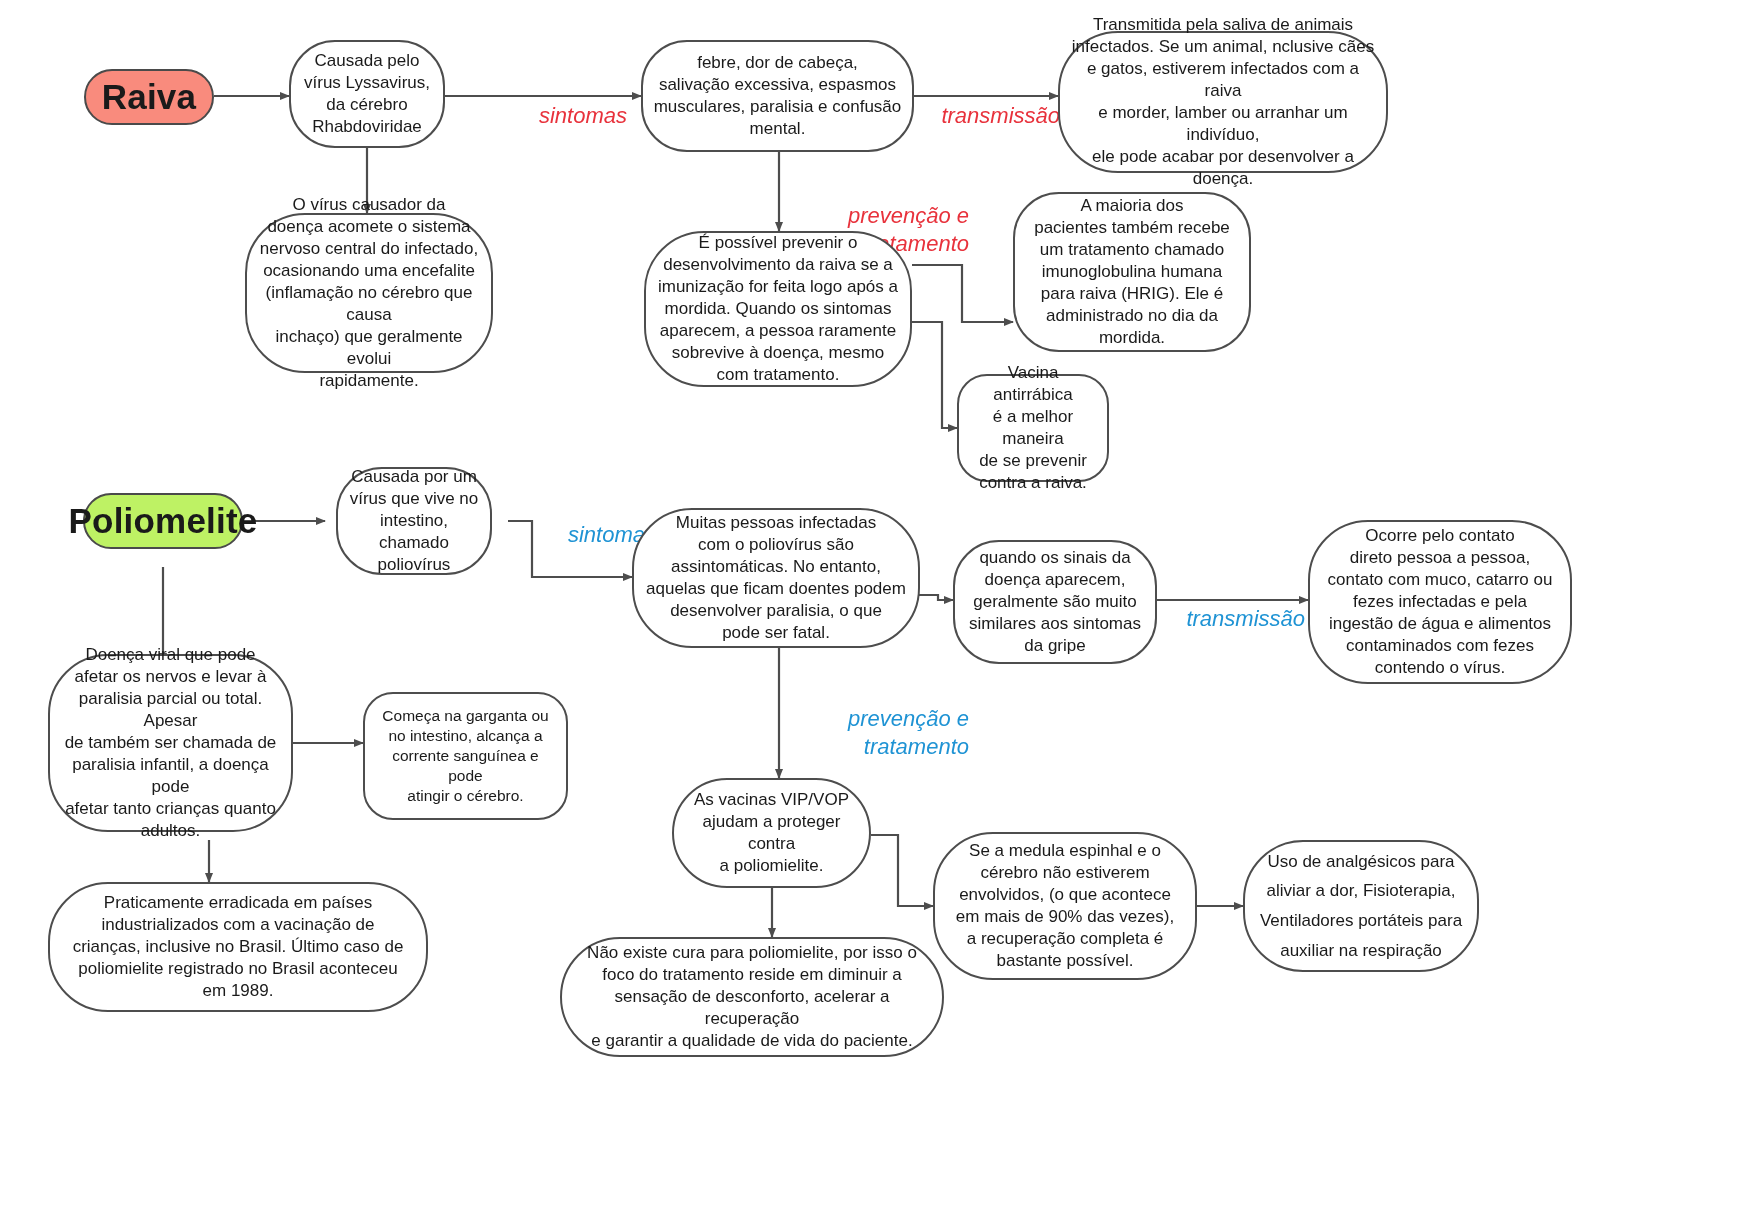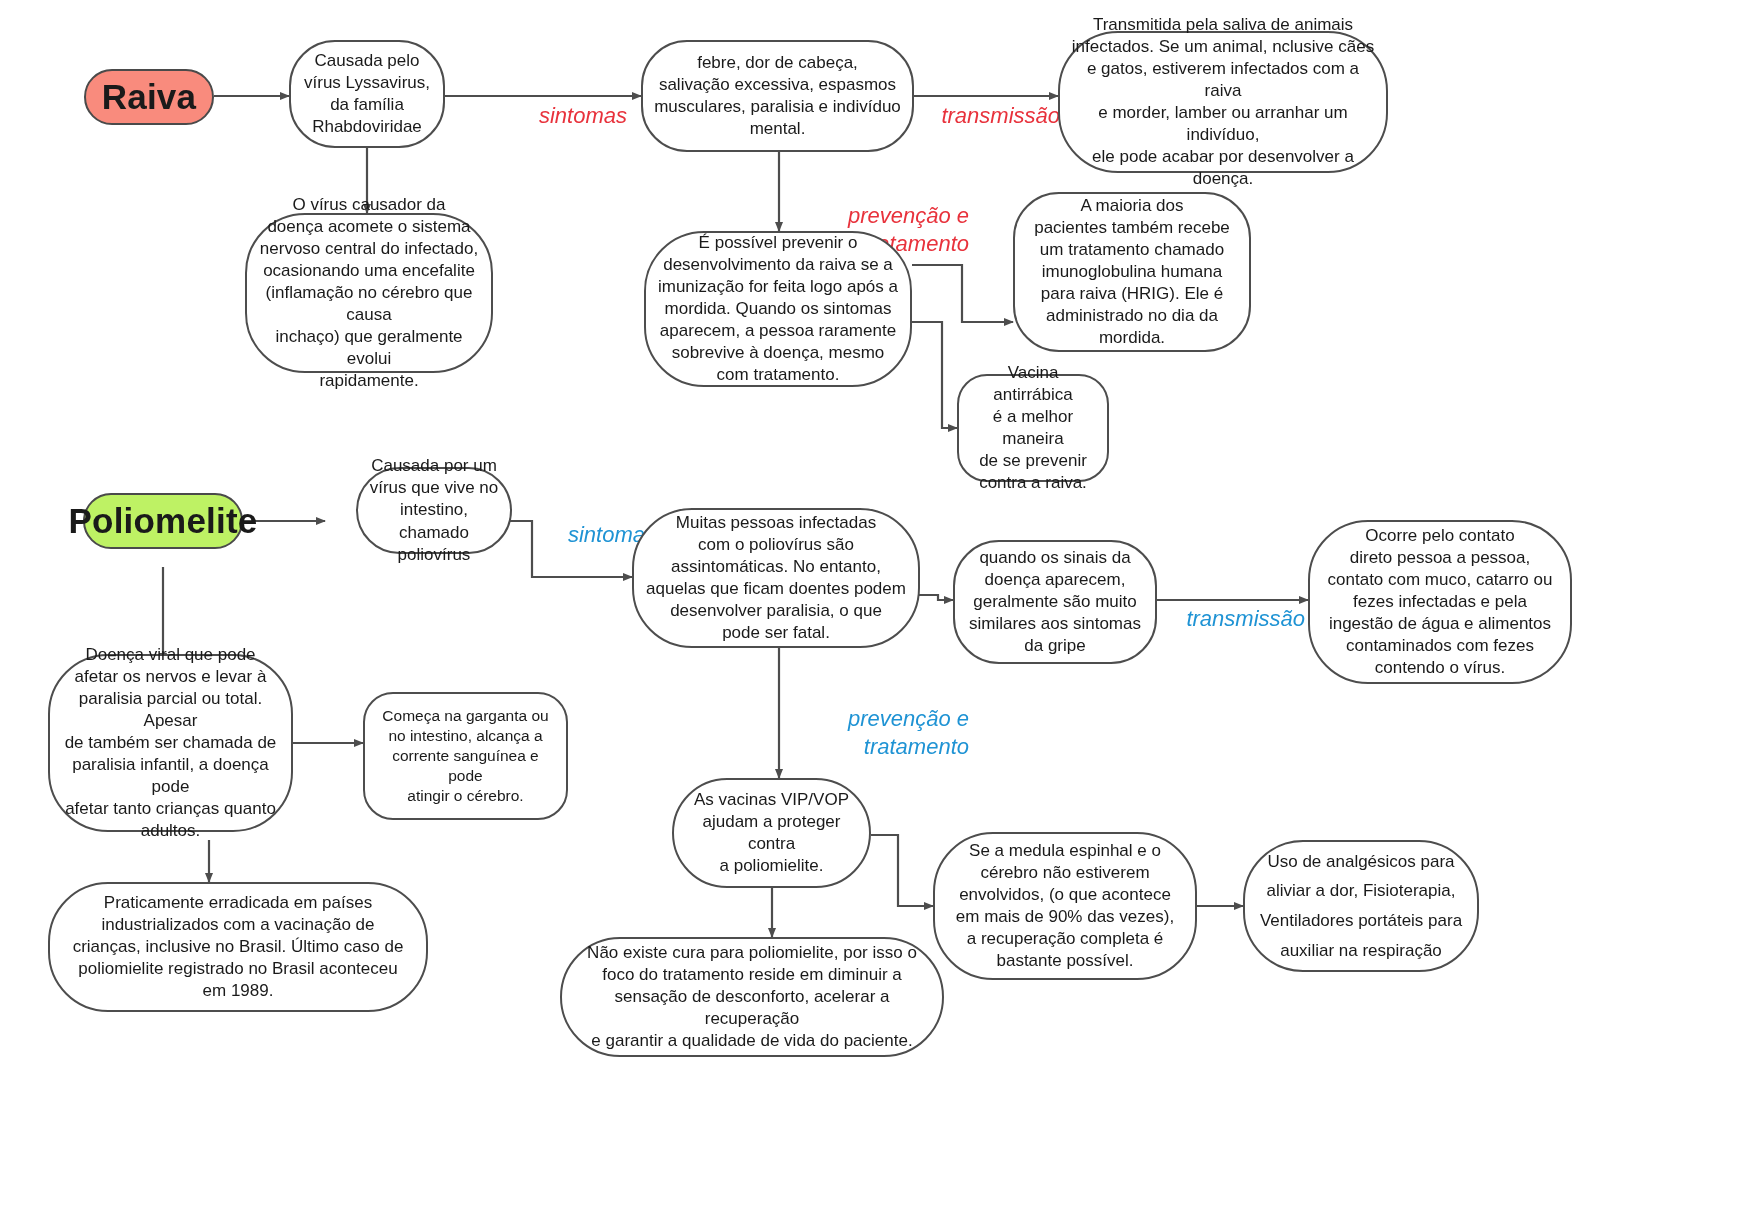--- a/index.html
+++ b/index.html
@@ -95,42 +95,42 @@
     </g>
   </svg>
 
   <div class="node title raiva" style="left:84px;top:69px;width:130px;height:56px;">
     <span>Raiva</span>
   </div>
 
   <div class="node pill" style="left:289px;top:40px;width:156px;height:108px;">
     <span>Causada pelo
 vírus Lyssavirus,
-da família
+da cérebro
 Rhabdoviridae</span>
   </div>
 
   <div class="node pill-lg" style="left:245px;top:213px;width:248px;height:160px;">
     <span>O vírus causador da
 doença acomete o sistema
 nervoso central do infectado,
 ocasionando uma encefalite
 (inflamação no cérebro que causa
 inchaço) que geralmente evolui
 rapidamente.</span>
   </div>
 
   <div class="elabel red" style="left:487px;top:74px;width:140px;">
     <span>sintomas</span>
   </div>
 
   <div class="node pill" style="left:641px;top:40px;width:273px;height:112px;">
     <span>febre, dor de cabeça,
 salivação excessiva, espasmos
-musculares, paralisia e indivíduo
+musculares, paralisia e confusão
 mental.</span>
   </div>
 
   <div class="elabel red" style="left:920px;top:74px;width:140px;">
     <span>transmissão</span>
   </div>
 
   <div class="node pill-lg" style="left:1058px;top:31px;width:330px;height:142px;">
     <span>Transmitida pela saliva de animais
 infectados. Se um animal, nclusive cães
@@ -169,21 +169,21 @@
     <span>Vacina antirrábica
 é a melhor maneira
 de se prevenir
 contra a raiva.</span>
   </div>
 
   <div class="node title polio" style="left:83px;top:493px;width:160px;height:56px;">
     <span>Poliomelite</span>
   </div>
 
-  <div class="node pill" style="left:356px;top:467px;width:156px;height:87px;">
+  <div class="node pill" style="left:336px;top:467px;width:156px;height:108px;">
     <span>Causada por um
 vírus que vive no
 intestino, chamado
 poliovírus</span>
   </div>
 
   <div class="elabel blue" style="left:516px;top:493px;width:140px;">
     <span>sintomas</span>
   </div>
 

